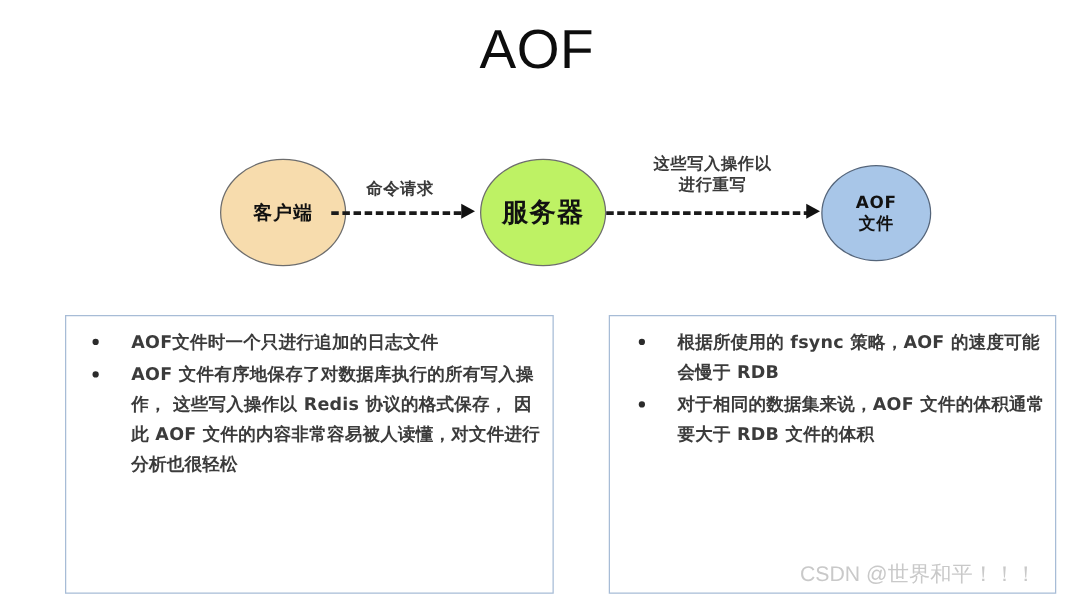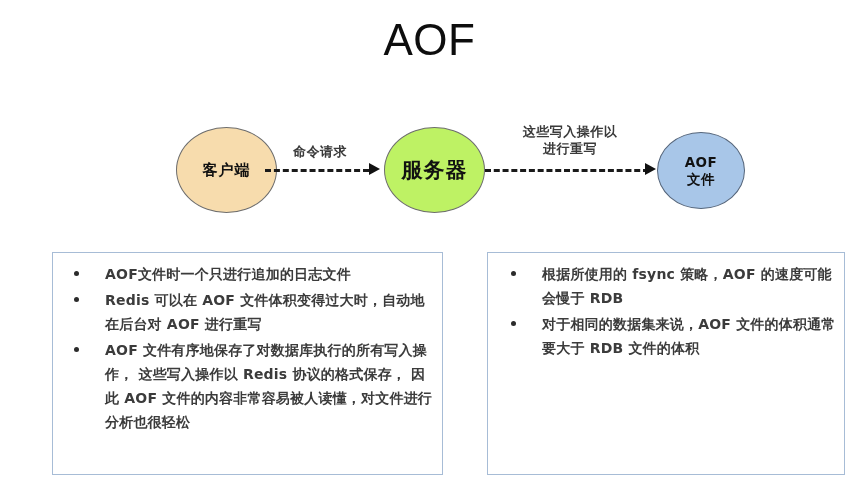--- a/index.html
+++ b/index.html
@@ -236,36 +236,33 @@
   </div>
 
   <div class="bulletbox" id="box-pros">
     <ul class="bullet-list">
       <li class="bullet-item">
         <span class="dot"></span>
         <span>AOF文件时一个只进行追加的日志文件</span>
       </li>
       <li class="bullet-item">
         <span class="dot"></span>
-        <span>Redis 可以在 AOF 文件体积变得过大时，自动地在后台对 AOF 进行重写</span>
-      </li>
-      <li class="bullet-item">
-        <span class="dot"></span>
         <span>AOF 文件有序地保存了对数据库执行的所有写入操作， 这些写入操作以 Redis 协议的格式保存， 因此 AOF 文件的内容非常容易被人读懂，对文件进行分析也很轻松</span>
       </li>
     </ul>
   </div>
 
   <div class="bulletbox" id="box-cons">
     <ul class="bullet-list">
       <li class="bullet-item">
         <span class="dot"></span>
         <span>根据所使用的 fsync 策略，AOF 的速度可能会慢于 RDB</span>
       </li>
       <li class="bullet-item">
         <span class="dot"></span>
         <span>对于相同的数据集来说，AOF 文件的体积通常要大于 RDB 文件的体积</span>
       </li>
     </ul>
   </div>
 
+  <div id="watermark">CSDN @世界和平！！！</div>
 
 </div>
 
 </body></html>

